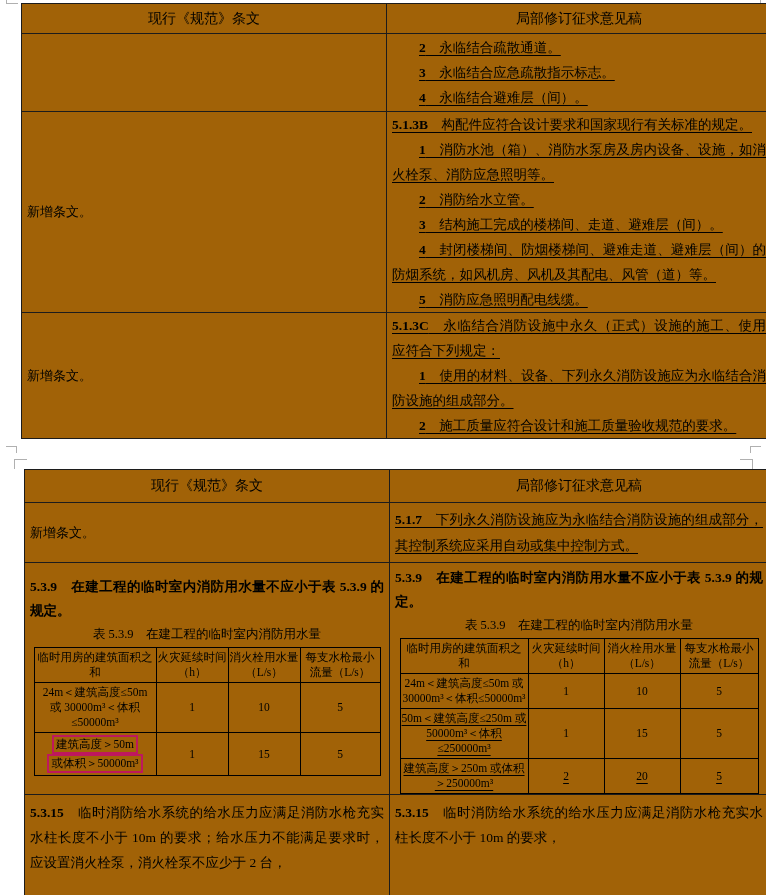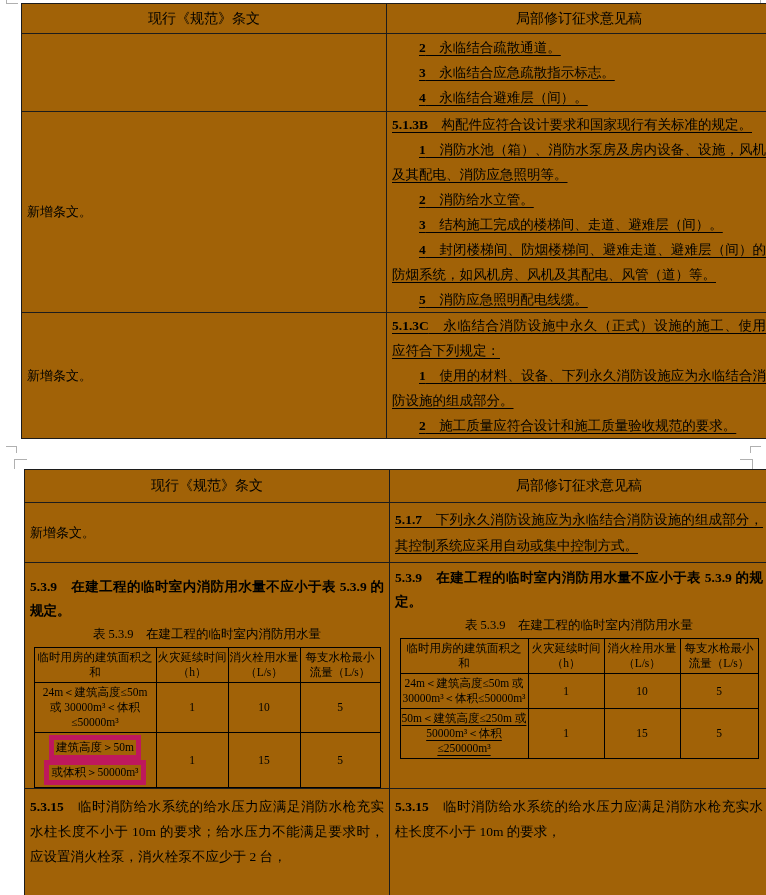--- a/index.html
+++ b/index.html
@@ -11,21 +11,21 @@
   table.doc{position:absolute;border-collapse:collapse;table-layout:fixed;background:#a16207;margin-left:13px;}
   table.doc>tbody>tr>td{border:1.4px solid #1c1c1c;padding:0 5px;overflow:hidden;}
   td.hdr{text-align:center;font-size:14px;vertical-align:middle;}
   td.plain{font-size:13px;vertical-align:middle;}
   td.rich{vertical-align:middle;}
   .para{margin:0;line-height:25px;font-size:13.5px;text-align:justify;}
   .para2{line-height:26px;}
   .ind{text-indent:2em;}
   .b{font-weight:bold;}
   .u{text-decoration:underline;text-underline-offset:3px;text-decoration-thickness:1px;}
-  .box{display:inline-block;border:5px solid #be185d;padding:0 2px;line-height:15px;}
+  .box{display:inline-block;border:2px solid #be185d;padding:0 2px;line-height:15px;}
   td.top{vertical-align:top;}
   .p53x{padding-top:5px !important;}
   .mini-head{margin:0;font-size:13.5px;line-height:24px;text-align:justify;}
   .mh-l{padding-top:12px;}
   .mh-r{padding-top:3px;}
   .mini-title{text-align:center;font-size:12.5px;line-height:19px;margin-top:2px;}
   table.mini{border-collapse:collapse;table-layout:fixed;margin:3px auto 0;}
   table.mini td{border:1px solid #000;font-size:11.5px;line-height:15px;
     text-align:center;vertical-align:middle;padding:2px 1px;}
   .mark{position:absolute;}
@@ -56,21 +56,21 @@
       <td class="rich">
         <p class="para ind"><span class="b u">2</span><span class="u">　永临结合疏散通道。</span></p>
         <p class="para ind"><span class="b u">3</span><span class="u">　永临结合应急疏散指示标志。</span></p>
         <p class="para ind"><span class="b u">4</span><span class="u">　永临结合避难层（间）。</span></p>
       </td>
     </tr>
     <tr style="height:201px">
       <td class="plain">新增条文。</td>
       <td class="rich">
         <p class="para"><span class="b u">5.1.3B</span><span class="u">　构配件应符合设计要求和国家现行有关标准的规定。</span></p>
-        <p class="para ind"><span class="b u">1</span><span class="u">　消防水池（箱）、消防水泵房及房内设备、设施，风机及其配电、消防应急照明等。</span></p>
+        <p class="para ind"><span class="b u">1</span><span class="u">　消防水池（箱）、消防水泵房及房内设备、设施，如消火栓泵、消防应急照明等。</span></p>
         <p class="para ind"><span class="b u">2</span><span class="u">　消防给水立管。</span></p>
         <p class="para ind"><span class="b u">3</span><span class="u">　结构施工完成的楼梯间、走道、避难层（间）。</span></p>
         <p class="para ind"><span class="b u">4</span><span class="u">　封闭楼梯间、防烟楼梯间、避难走道、避难层（间）的防烟系统，如风机房、风机及其配电、风管（道）等。</span></p>
         <p class="para ind"><span class="b u">5</span><span class="u">　消防应急照明配电线缆。</span></p>
       </td>
     </tr>
     <tr style="height:124px">
       <td class="plain">新增条文。</td>
       <td class="rich">
         <p class="para"><span class="b u">5.1.3C</span><span class="u">　永临结合消防设施中永久（正式）设施的施工、使用应符合下列规定：</span></p>
@@ -155,20 +155,26 @@
               <td>1</td>
               <td>10</td>
               <td>5</td>
             </tr>
             <tr>
               <td><span class="u">50m＜建筑高度≤250m 或 50000m³＜体积≤250000m³</span></td>
               <td>1</td>
               <td>15</td>
               <td>5</td>
             </tr>
+            <tr>
+              <td><span class="u">建筑高度＞250m 或体积＞250000m³</span></td>
+              <td><span class="u">2</span></td>
+              <td><span class="u">20</span></td>
+              <td><span class="u">5</span></td>
+            </tr>
           </tbody>
         </table>
       </td>
     </tr>
     <tr style="height:200px">
       <td class="top p53x">
         <p class="para"><span class="b">5.3.15</span><span>　临时消防给水系统的给水压力应满足消防水枪充实水柱长度不小于 10m 的要求；给水压力不能满足要求时，应设置消火栓泵，消火栓泵不应少于 2 台，</span></p>
       </td>
       <td class="top p53x">
         <p class="para"><span class="b">5.3.15</span><span>　临时消防给水系统的给水压力应满足消防水枪充实水柱长度不小于 10m 的要求，</span></p>

